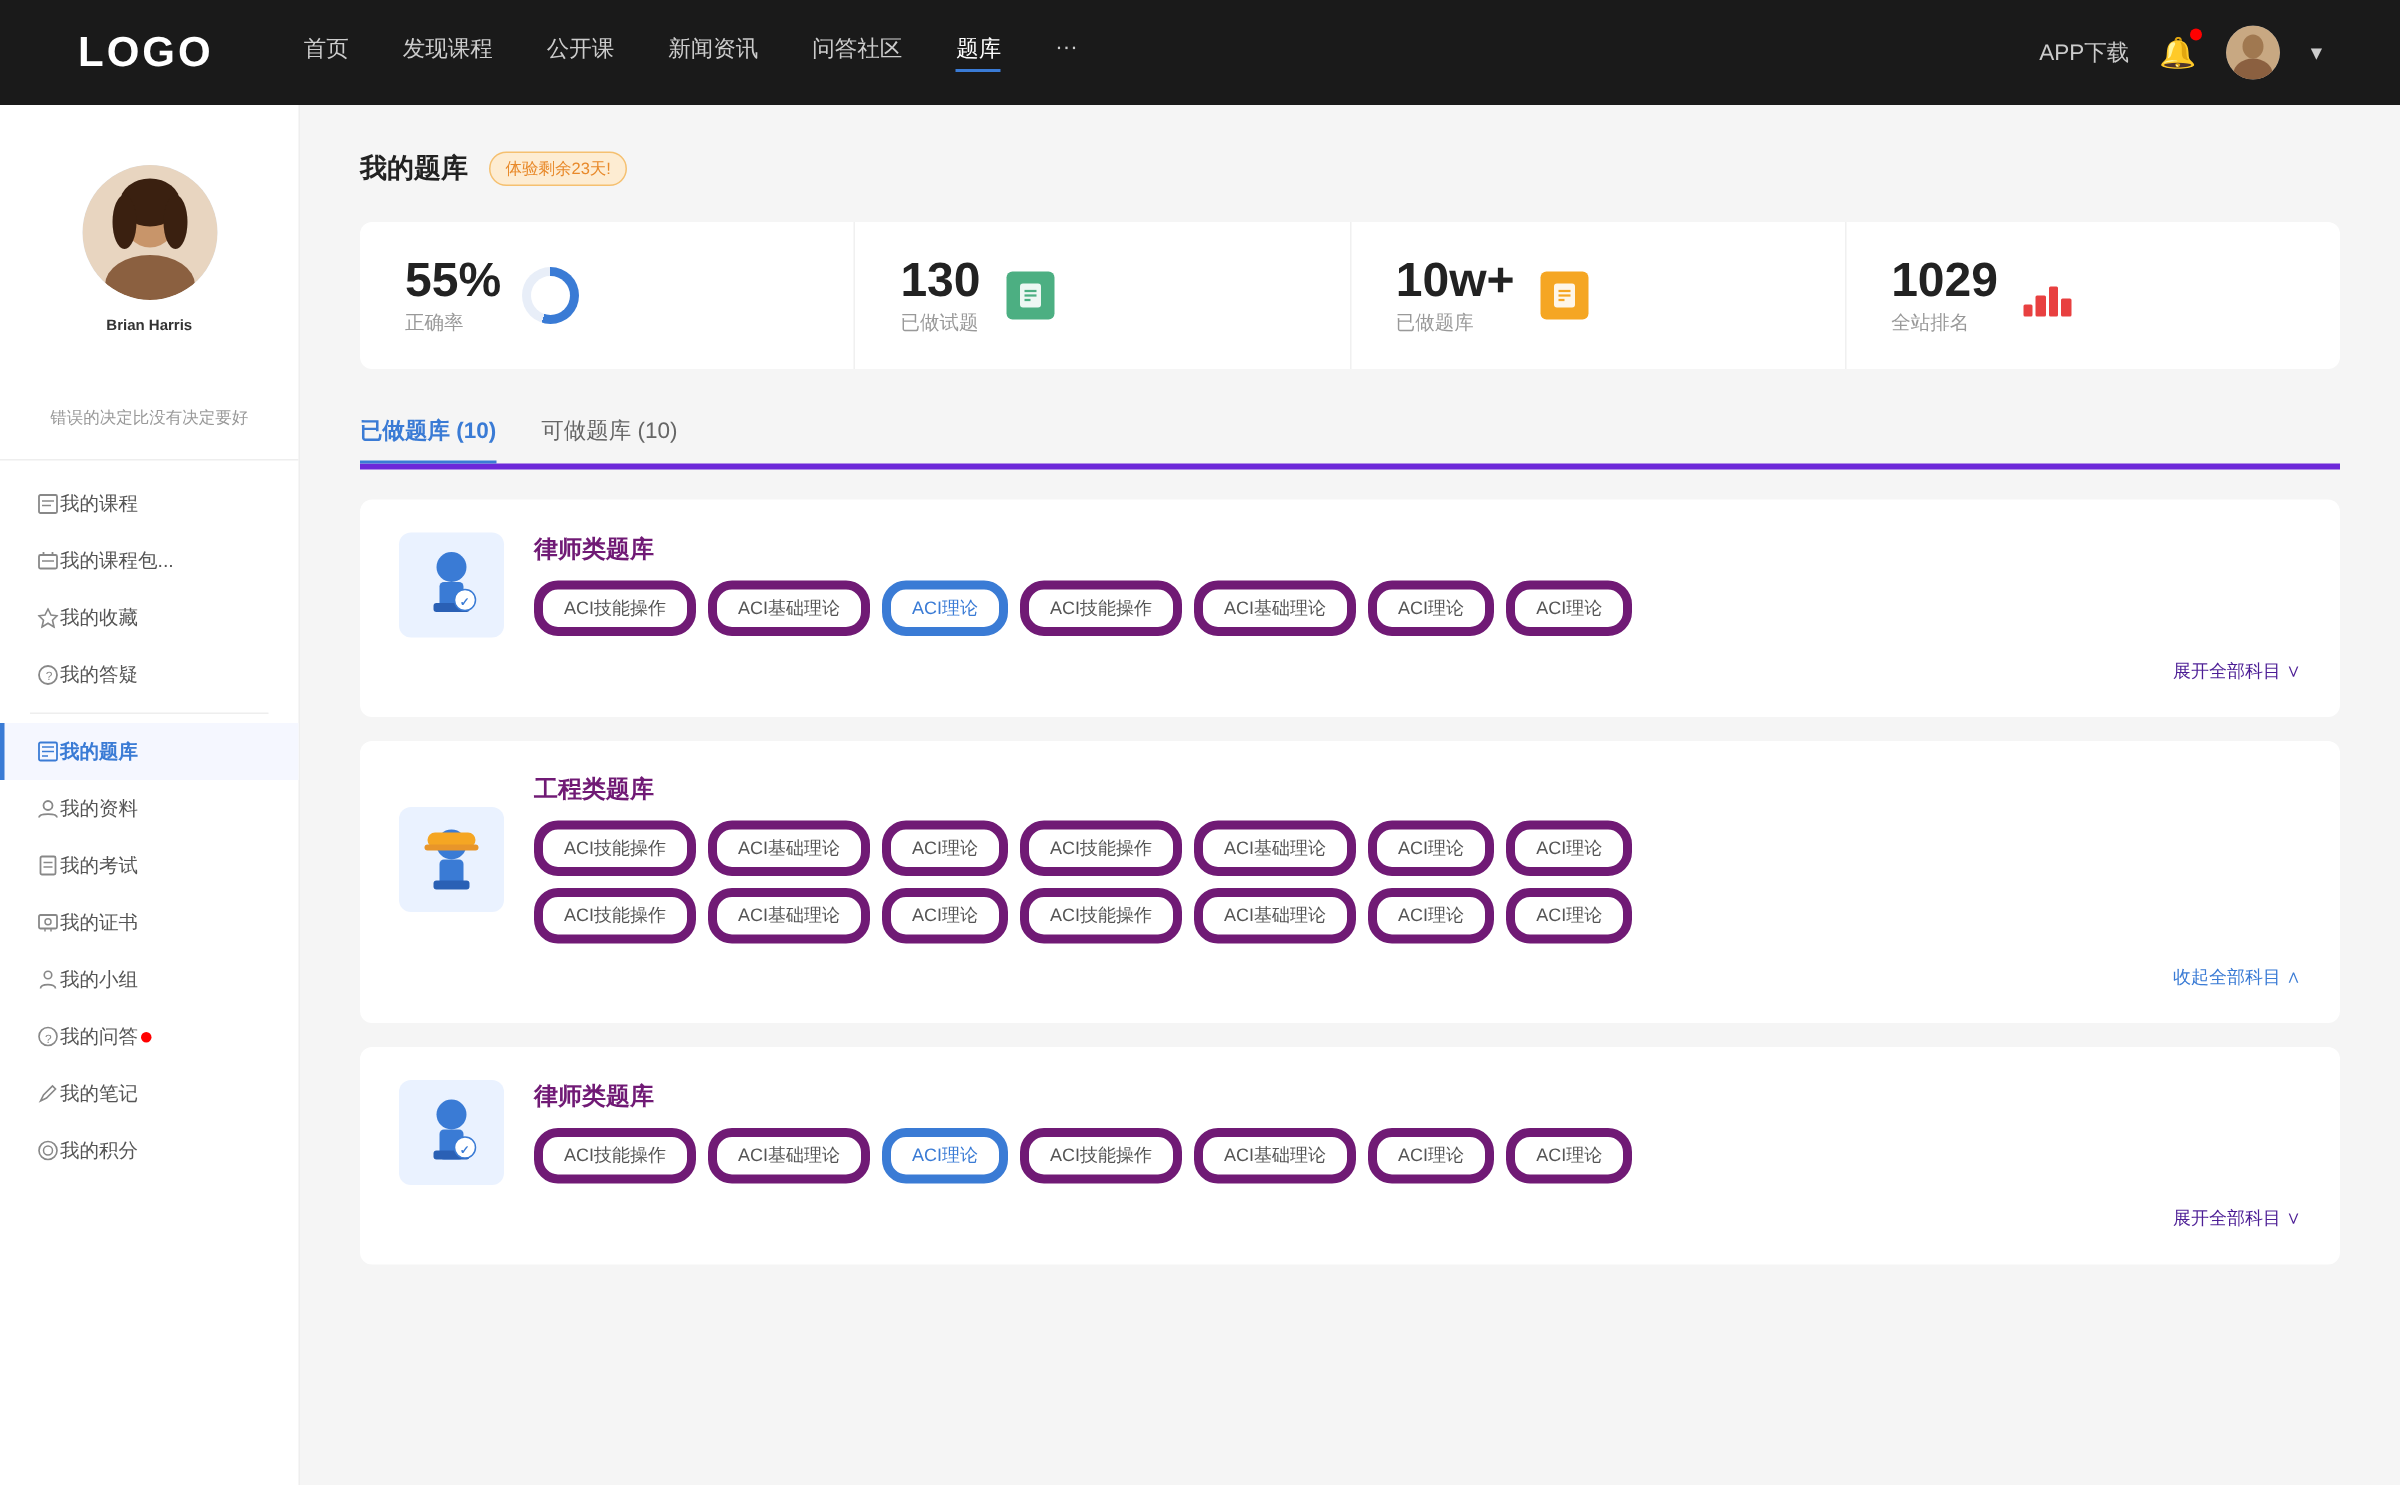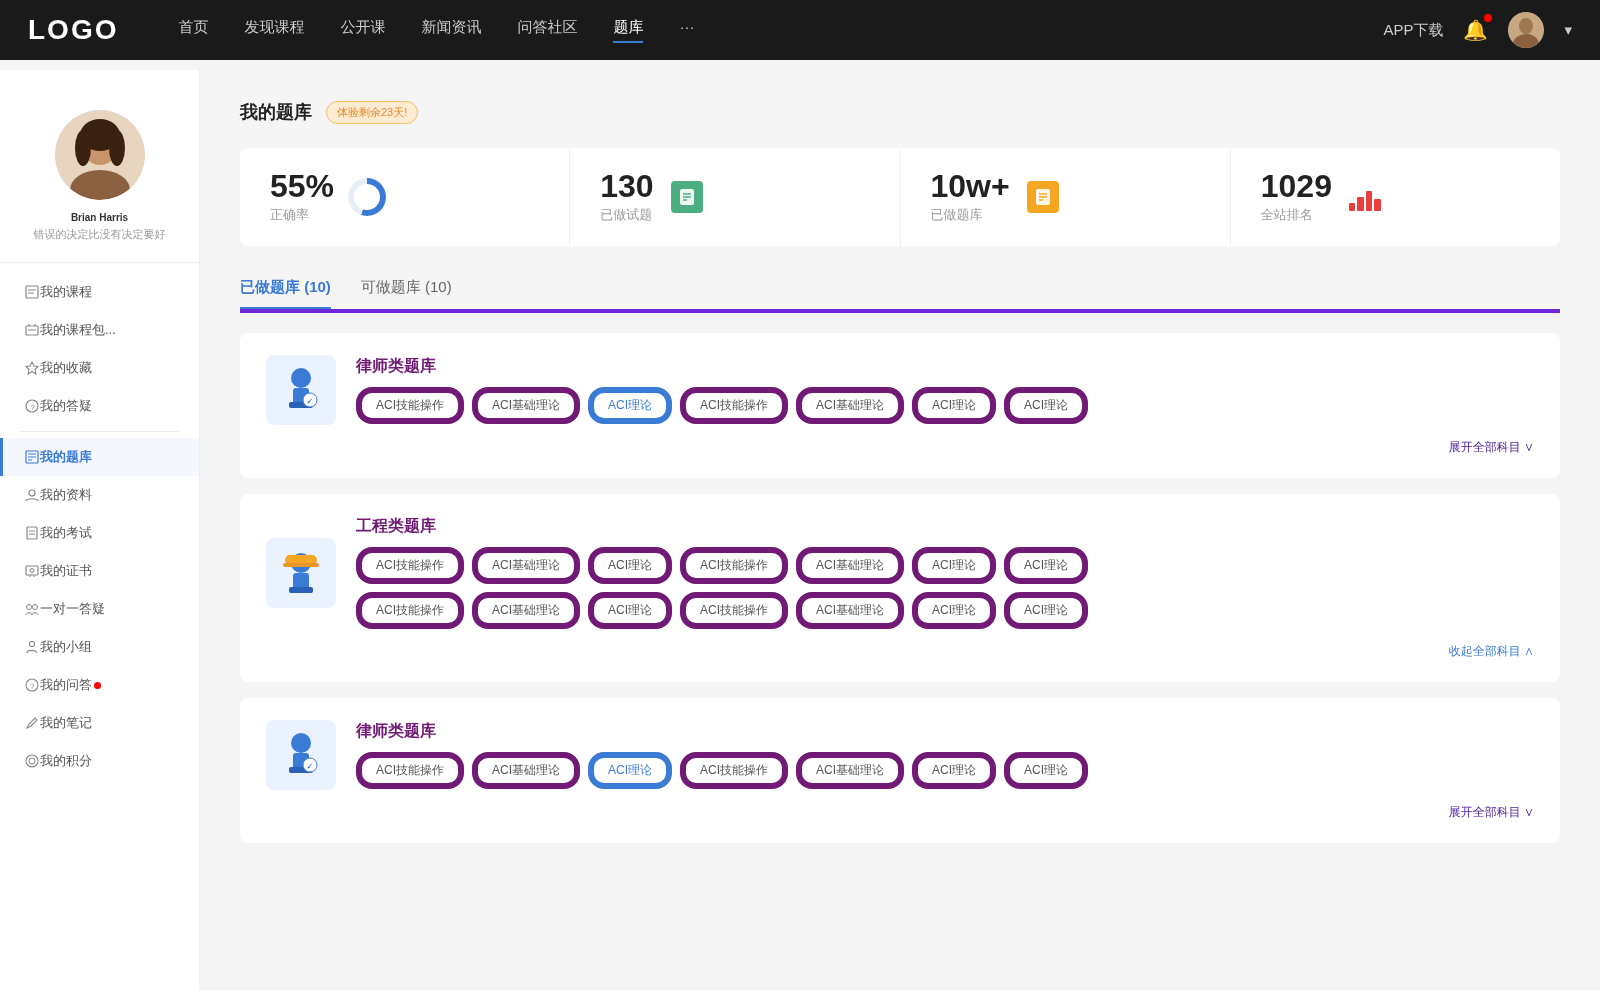--- a/index.html
+++ b/index.html
@@ -1,24 +1,24 @@
 <!DOCTYPE html>
 <html><head>
   <meta charset="utf-8">
   <style>
     * { box-sizing: border-box; margin: 0; padding: 0; }
     body { font-family: -apple-system, BlinkMacSystemFont, 'PingFang SC', 'Microsoft YaHei', sans-serif; background: #f5f5f5; color: #333; }
 
     
     .navbar {
       background: #1a1a1a;
-      height: 60px;
+      height: 70px;
       display: flex;
       align-items: center;
-      padding: 0 28px;
+      padding: 0 52px;
       position: fixed;
       top: 0; left: 0; right: 0;
       z-index: 100;
     }
     .nav-logo {
       color: #fff;
       font-size: 28px;
       font-weight: bold;
       letter-spacing: 2px;
       margin-right: 60px;
@@ -107,20 +107,21 @@
     .username {
       font-size: 10px;
       font-weight: 600;
       color: #333;
       margin-bottom: 4px;
     }
     .motto {
       font-size: 11px;
       color: #999;
       text-align: right;
+      margin-top: 44px;
     }
     .sidebar-menu { padding: 0 0 10px; }
     .menu-item {
       display: flex;
       align-items: center;
       padding: 10px 24px;
       cursor: pointer;
       font-size: 13px;
       color: #555;
       position: relative;
@@ -479,31 +480,20 @@
           <svg width="14" height="14" viewBox="0 0 14 14" fill="none">
               <rect x="1" y="2" width="12" height="9" rx="1" stroke="#888" stroke-width="1.2"></rect>
               <circle cx="7" cy="6.5" r="2" stroke="#888" stroke-width="1"></circle>
               <line x1="5" y1="11" x2="5" y2="13" stroke="#888" stroke-width="1"></line>
               <line x1="9" y1="11" x2="9" y2="13" stroke="#888" stroke-width="1"></line>
             </svg>
         </span>
         <span>我的证书</span>
       </div>
 
-      <div class="menu-item">
-        <span class="menu-icon">
-          <svg width="14" height="14" viewBox="0 0 14 14" fill="none">
-              <circle cx="4" cy="5" r="2.5" stroke="#888" stroke-width="1"></circle>
-              <circle cx="10" cy="5" r="2.5" stroke="#888" stroke-width="1"></circle>
-              <path d="M1 13 C1 10 7 10 7 13" stroke="#888" stroke-width="1"></path>
-              <path d="M7 13 C7 10 13 10 13 13" stroke="#888" stroke-width="1"></path>
-            </svg>
-        </span>
-        <span>一对一答疑</span>
-      </div>
 
       <div class="menu-item">
         <span class="menu-icon">
           <svg width="14" height="14" viewBox="0 0 14 14" fill="none">
               <circle cx="7" cy="4" r="2.5" stroke="#888" stroke-width="1.1"></circle>
               <path d="M2 13 C2 9.5 12 9.5 12 13" stroke="#888" stroke-width="1.1"></path>
             </svg>
         </span>
         <span>我的小组</span>
       </div>

